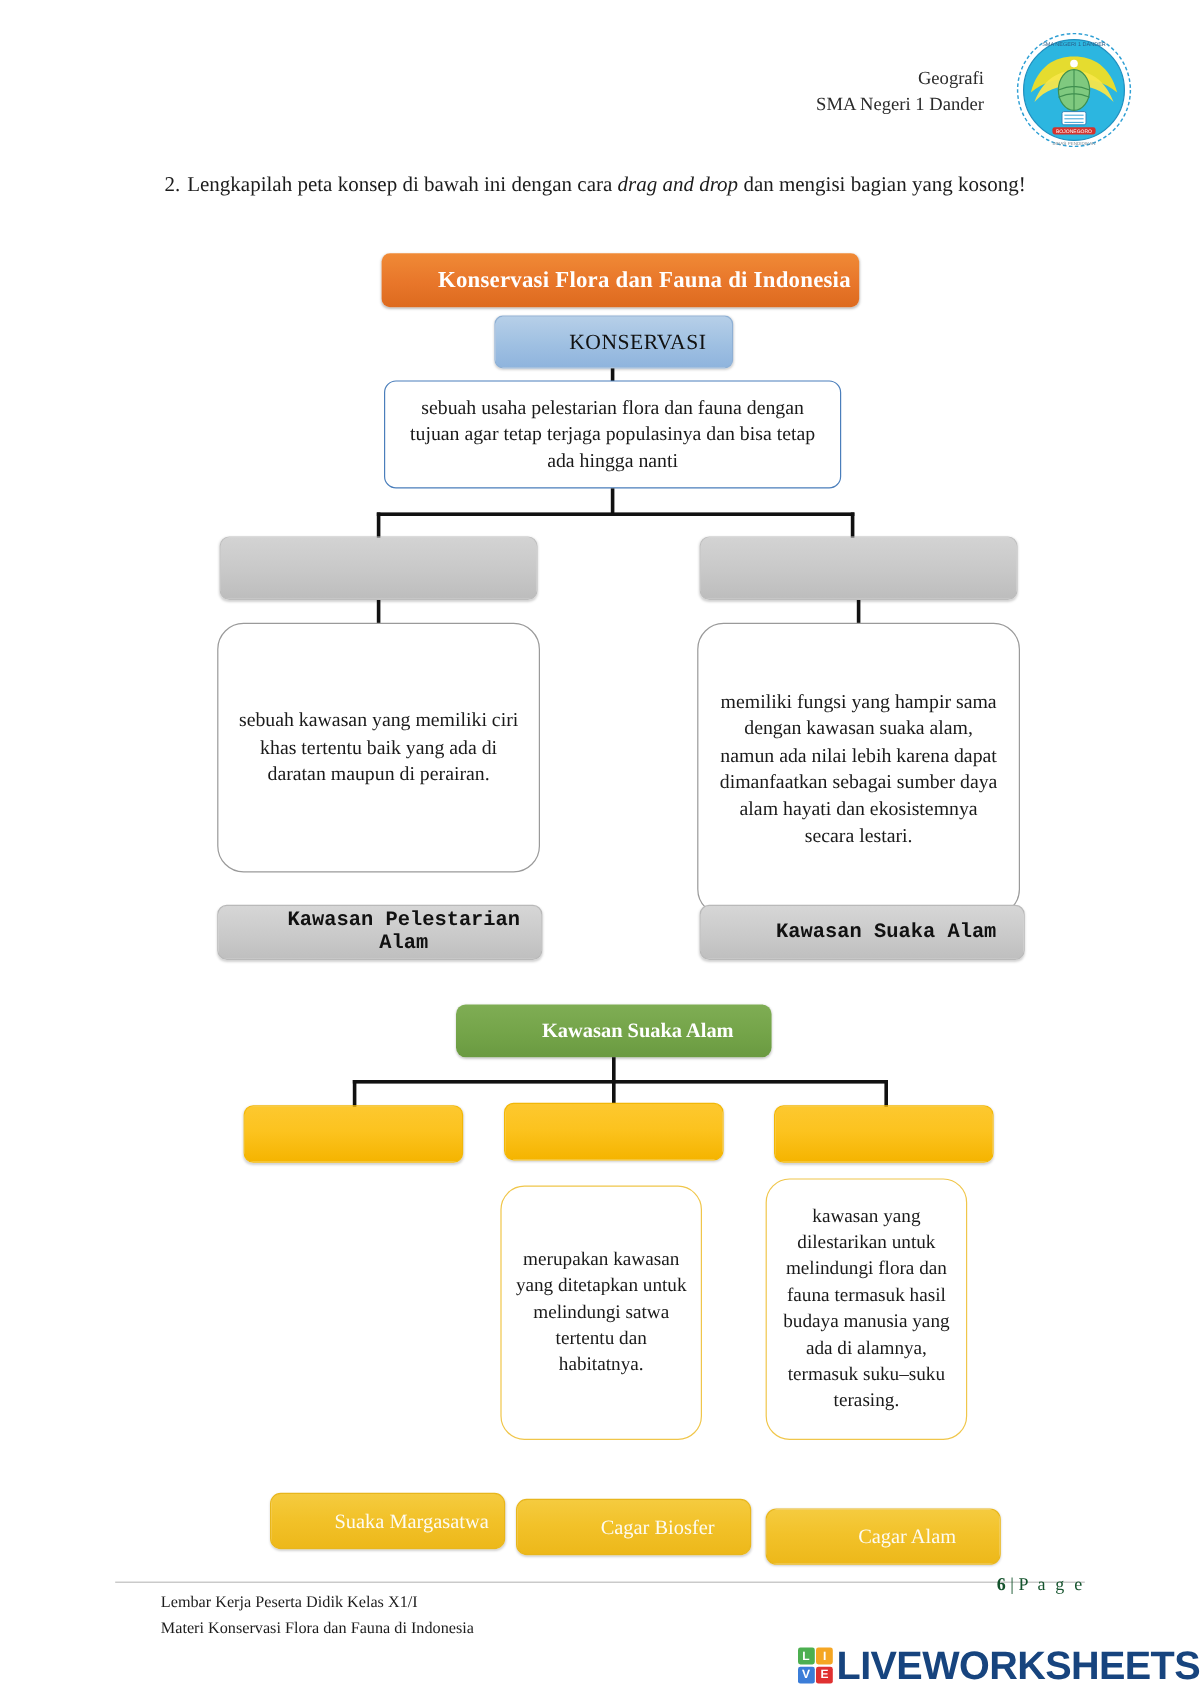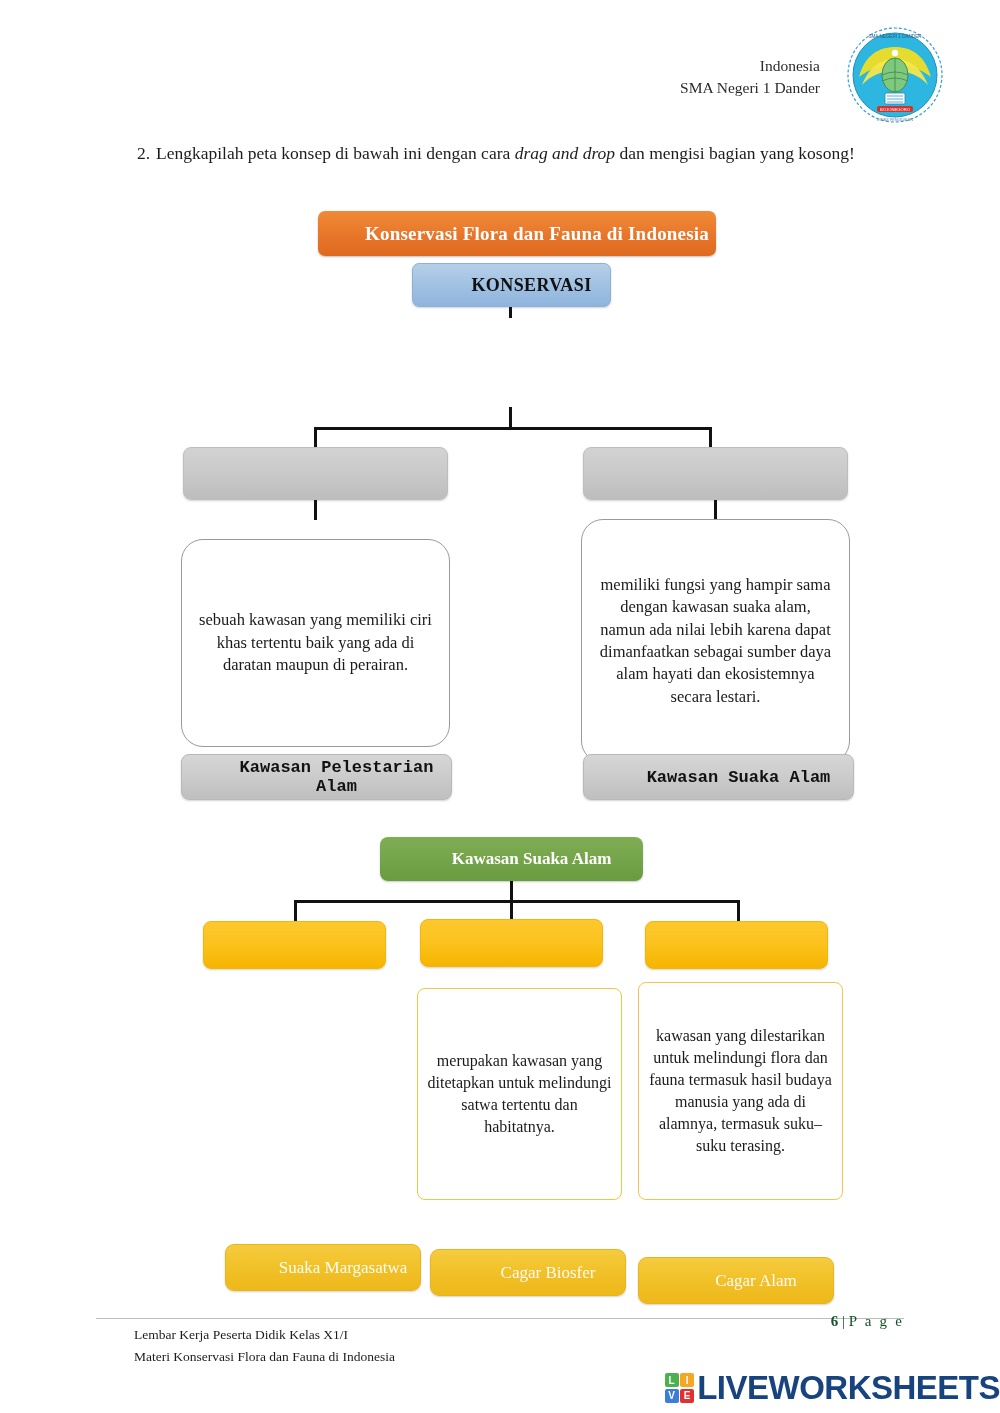--- a/index.html
+++ b/index.html
@@ -54,21 +54,21 @@
     font-family:"Liberation Serif", serif;
     box-shadow:0 1px 2px rgba(0,0,0,.25);
     letter-spacing:.2px;
   }
 
   
   .n-konservasi {
     left:412px; top:263px; width:199px; height:44px;
     border-radius:7px;
     background:linear-gradient(180deg,#b6cfe8 0%,#9fc0e2 55%,#8fb4dd 100%);
-    color:#111111; font-weight:bold; font-size:18px;
+    color:#111111; font-weight:normal; font-size:18px;
     font-family:"Liberation Serif", serif;
     border:1px solid #8fb0d4;
     box-shadow:0 1px 2px rgba(0,0,0,.18);
     letter-spacing:.4px;
   }
 
   
   .n-definisi {
     left:320px; top:317px; width:381px; height:90px;
     border-radius:10px;
@@ -93,21 +93,21 @@
   
   .n-desc {
     width:269px;
     border-radius:22px;
     background:#ffffff;
     border:1.2px solid #9a9a9a;
     color:#1a1a1a; font-size:16.5px; line-height:1.36;
     padding:6px 16px;
     font-family:"Liberation Serif", serif;
   }
-  .n-desc.left  { left:181px; top:519px; height:208px;margin-top:20px; }
+  .n-desc.left  { left:181px; top:519px; height:208px; }
   .n-desc.right { left:581px; top:519px; height:244px; }
 
   
   .n-grey-label {
     width:271px; height:46px;
     border-radius:8px;
     background:linear-gradient(180deg,#d6d6d6 0%,#cbcbcb 50%,#bfbfbf 100%);
     border:1px solid #b9b9b9;
     box-shadow:0 1px 2px rgba(0,0,0,.18);
     color:#111111; font-weight:bold; font-size:17px;
@@ -133,22 +133,22 @@
     background:linear-gradient(180deg,#fdc82f 0%,#fcc31f 45%,#f5b400 100%);
     border:1px solid #f2b707;
     box-shadow:0 1px 2px rgba(0,0,0,.18);
   }
   .n-yellow-drop.c1 { left:203px; top:921px; }
   .n-yellow-drop.c2 { left:420px; top:919px; }
   .n-yellow-drop.c3 { left:645px; top:921px; }
 
   
   .n-ydesc {
-    width:205px;
-    border-radius:8px;
+    width:168px;
+    border-radius:20px;
     background:#ffffff;
     border:1.4px solid #f0c64a;
     color:#1a1a1a; font-size:16px; line-height:1.38;
     padding:6px 9px;
     font-family:"Liberation Serif", serif;
   }
   .n-ydesc.c1 { left:199px; top:988px; height:212px; }
   .n-ydesc.c2 { left:417px; top:988px; height:212px; }
   .n-ydesc.c3 { left:638px; top:982px; height:218px; }
 
@@ -207,21 +207,21 @@
   #brand-word {
     font-family:"Liberation Sans", sans-serif;
     font-weight:bold; font-size:33px; letter-spacing:-0.5px;
     color:#17447e;
   }
 </style>
 </head>
 <body>
 
 <div id="header">
-  <div>Indonesia</div>
+  <div>Geografi</div>
   <div>SMA Negeri 1 Dander</div>
 </div>
 
 <div id="school-logo">
   <svg width="100" height="100" viewBox="0 0 100 100">
     <circle cx="50" cy="50" r="48" fill="#ffffff"></circle>
     <circle cx="50" cy="50" r="47" fill="none" stroke="#2e9fd4" stroke-width="1.2" stroke-dasharray="3 2"></circle>
     <circle cx="50" cy="50" r="42" fill="#2cb6e0"></circle>
     <circle cx="50" cy="50" r="42" fill="none" stroke="#1f8fbf" stroke-width="1"></circle>
     <path d="M14 52 C20 30 34 22 50 22 C66 22 80 30 86 52 C76 44 64 40 50 40 C36 40 24 44 14 52 Z" fill="#f5e020" opacity="0.92"></path>
@@ -245,20 +245,21 @@
 </div>
 
 <div id="diagram">
 
   <div class="node n-title">Konservasi Flora dan Fauna di Indonesia</div>
 
   <div class="node n-konservasi">KONSERVASI</div>
 
   <div class="line vline" style="left:509px; top:307px; height:11px;"></div>
 
+  <div class="node n-definisi">sebuah usaha pelestarian flora dan fauna dengan tujuan agar tetap terjaga populasinya dan bisa tetap ada hingga nanti</div>
 
   <div class="line vline" style="left:509px; top:407px; height:22px;"></div>
   <div class="line hline" style="left:314px; top:427px; width:398px;"></div>
   <div class="line vline" style="left:314px; top:427px; height:22px;"></div>
   <div class="line vline" style="left:709px; top:427px; height:22px;"></div>
 
   <div class="node n-grey-drop left"></div>
   <div class="node n-grey-drop right"></div>
 
   <div class="line vline" style="left:314px; top:500px; height:20px;"></div>

